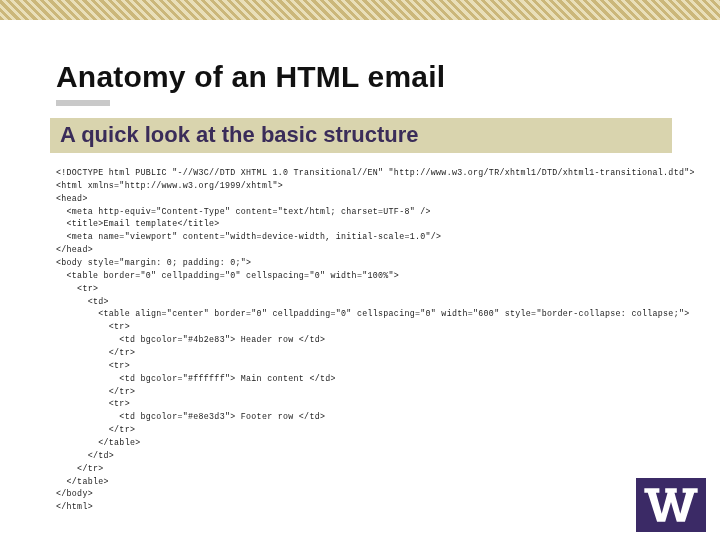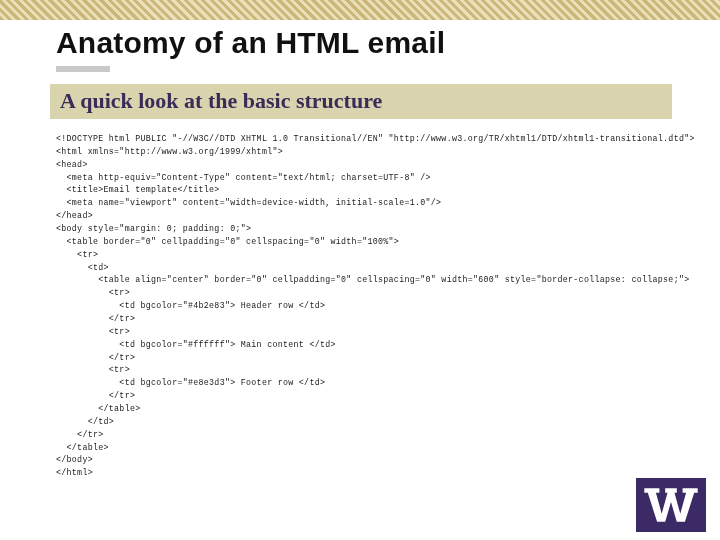--- a/index.html
+++ b/index.html
@@ -14,21 +14,21 @@
     top: 0; left: 0; right: 0;
     height: 20px;
     background: repeating-linear-gradient(
       45deg,
       #cbb77a 0px, #cbb77a 3px,
       #e9dfb9 3px, #e9dfb9 6px
     );
   }
   .slide {
     position: absolute;
-    top: 26px;
+    top: 60px;
     left: 56px;
     right: 30px;
   }
   .title {
     font-family: "Helvetica Neue", Arial, sans-serif;
     font-size: 30px;
     font-weight: 700;
     color: #111;
     letter-spacing: 0.2px;
     margin-bottom: 6px;
@@ -40,21 +40,21 @@
     margin-top: 2px;
     margin-bottom: 12px;
   }
   .subbar {
     background: #d9d4ae;
     padding: 4px 10px 5px 10px;
     margin-left: -6px;
     margin-right: 18px;
   }
   .subbar-text {
-    font-family: Liberation Serif, serif;
+    font-family: Liberation Sans, sans-serif;
     font-size: 22px;
     font-weight: 700;
     color: #3a2c59;
   }
   .code {
     margin-top: 14px;
     font-family: "Courier New", Courier, monospace;
     font-size: 8.3px;
     line-height: 1.55;
     color: #222;

